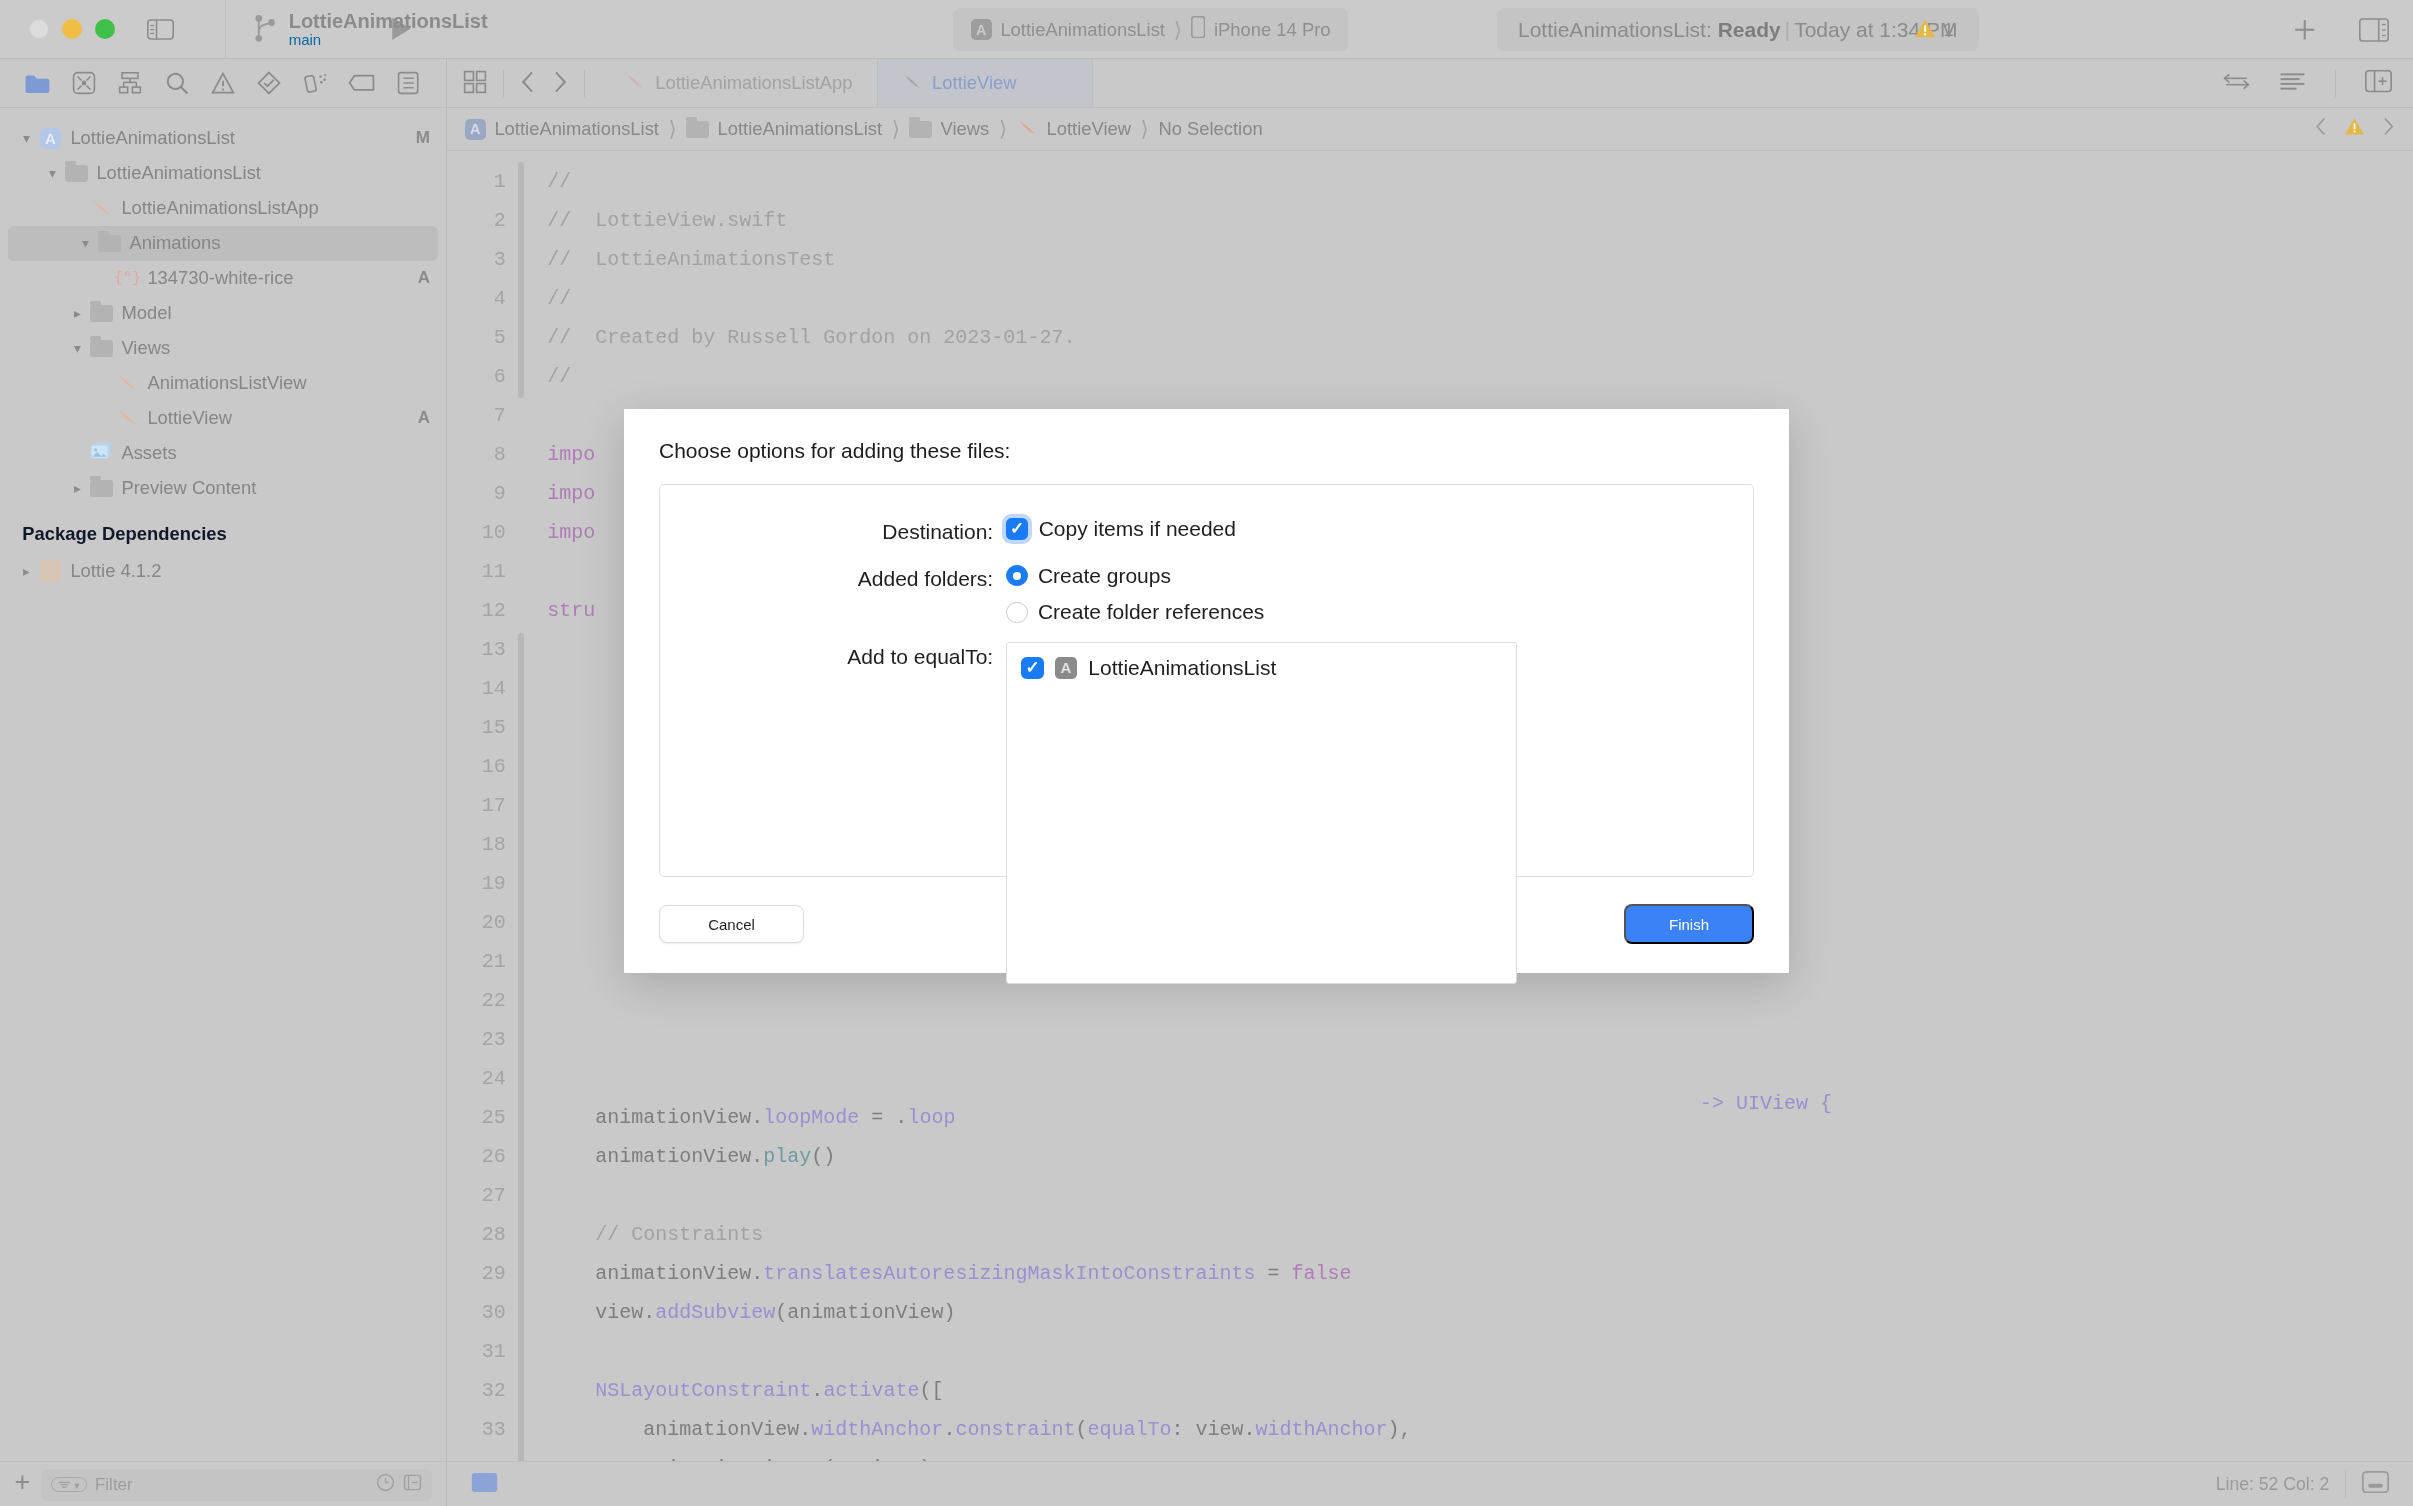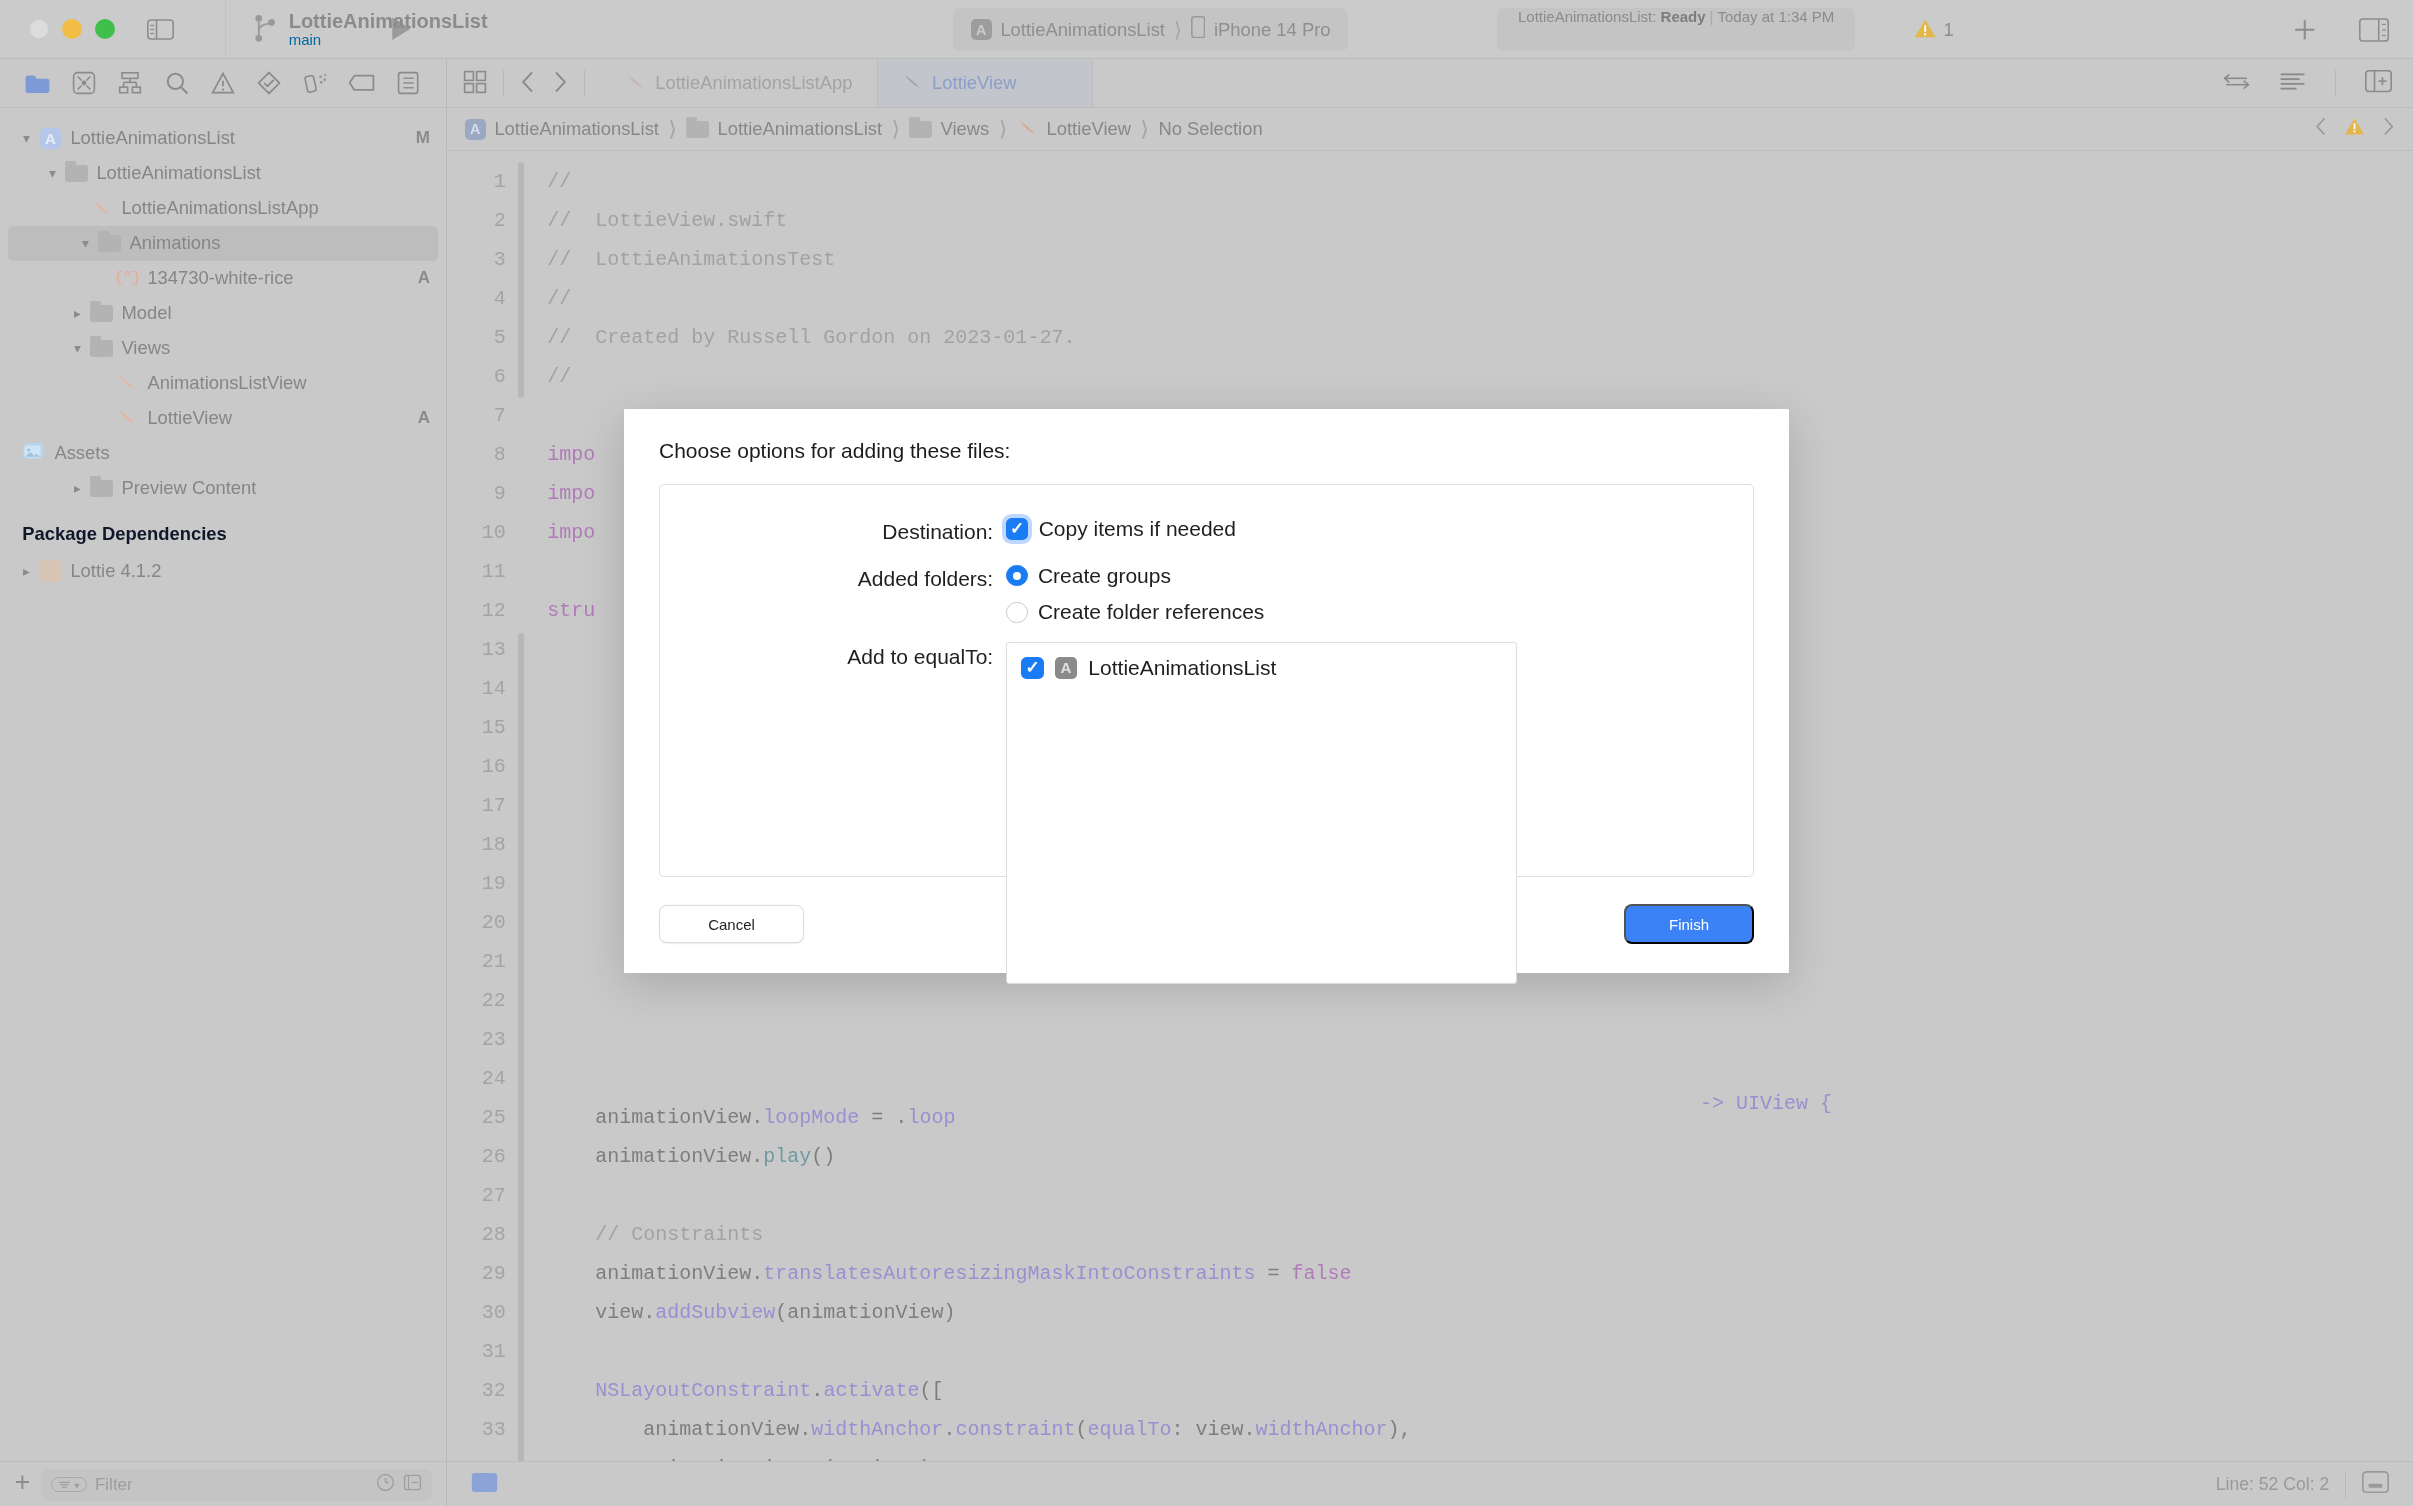--- a/index.html
+++ b/index.html
@@ -49,23 +49,23 @@
   }
   .appicon-sm {
     width: 21px; height: 21px; border-radius: 4.8px; background: #9d9d9d;
     display: flex; align-items: center; justify-content: center;
     color: #cbcbcb; font-size: 14.4px; font-weight: bold;
   }
   .chev-sep { color: #a5a5a5; font-size: 21px; font-weight: 300; }
 
   .status-pill {
     position: absolute; left: 1497px; top: 8px;
-    height: 43px; display: flex; align-items: flex-start;
+    height: 43px; display: flex; align-items: center;
     padding: 0 21px; border-radius: 7.2px; background: #c4c4c4;
-    font-size: 15px; color: #8b8b8b; white-space: nowrap;
+    font-size: 21px; color: #8b8b8b; white-space: nowrap;
   }
   .status-pill b { color: #7d7d7d; }
   .status-pill .bar { color: #aaa; margin: 0 4px; }
 
   .warn-group { position: absolute; left: 1914px; top: 17.6px; display: flex; align-items: center; gap: 7.2px; }
   .warn-count { font-size: 18.4px; color: #8d8d8d; }
 
   .tb-right { position: absolute; right: 24px; top: 0; height: 59px; display: flex; align-items: center; gap: 42px; }
 
   
@@ -470,21 +470,21 @@
           <div class="tree-row" style="padding-left:93px">
             <span class="twisty none">▸</span>
             <span class="tr-icon">
               <span><svg width="22.3" height="22.3" viewBox="0 0 28 28">
                   <path d="M3 6 C11 11, 17 17, 24 24 C16 21, 9 14, 3 6 Z" fill="#e8b4a0"></path>
                 </svg></span>
             </span>
             <span class="tr-label">LottieView</span>
             <span class="tr-badge">A</span>
           </div>
-          <div class="tree-row" style="">
+          <div class="tree-row" style="padding-left:67px">
             <span class="twisty none">▸</span>
             <span class="tr-icon">
               <span><svg width="22.3" height="19" viewBox="0 0 28 24">
                   <rect x="4" y="2" width="22" height="17" rx="3" fill="#b8d4ea"></rect>
                   <rect x="1" y="5" width="22" height="17" rx="3" fill="#cfe4f4" stroke="#b8d4ea" stroke-width="1.4"></rect>
                   <circle cx="7" cy="11" r="2" fill="#9cc2e0"></circle>
                   <path d="M3 20 L9 14 L14 19 L17 16 L21 20 Z" fill="#9cc2e0"></path>
                 </svg></span>
             </span>
             <span class="tr-label">Assets</span>

